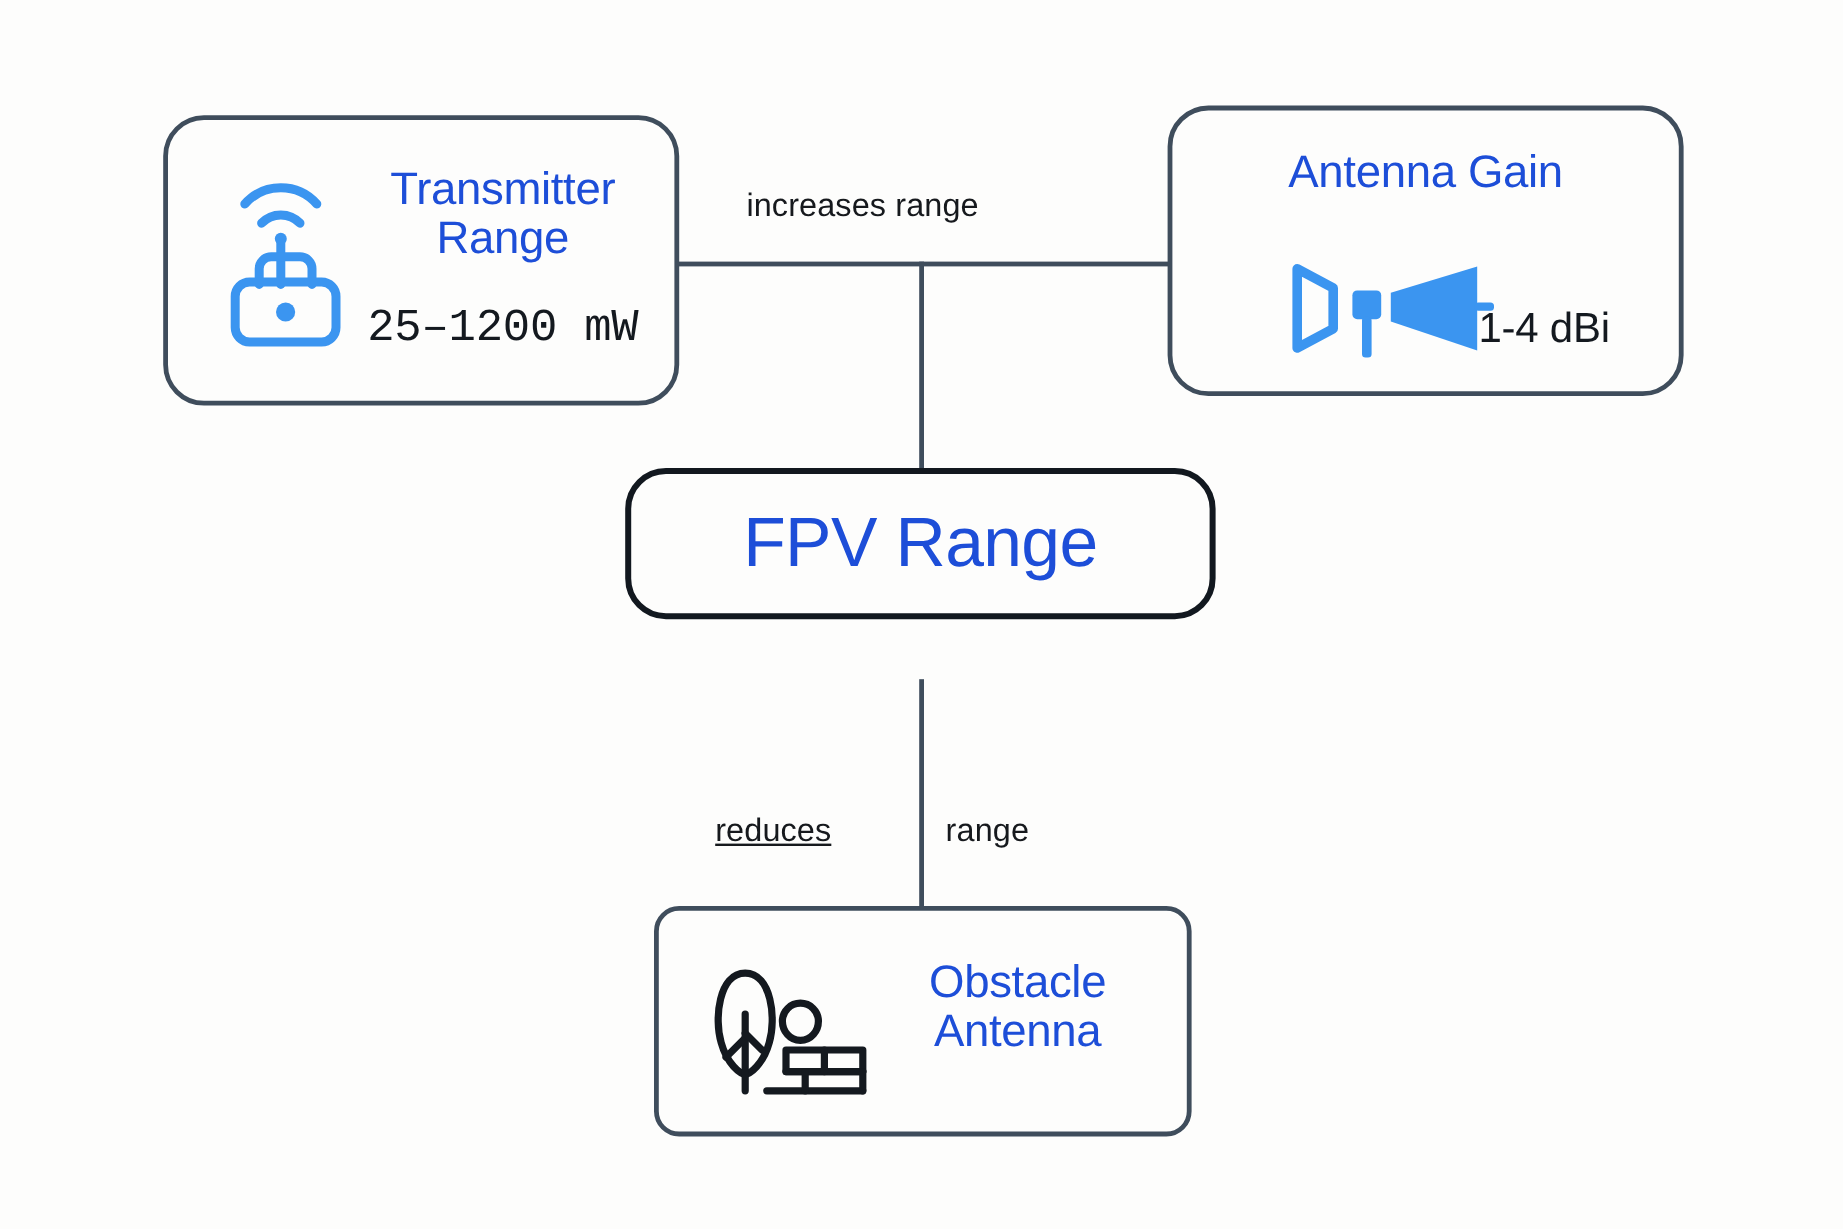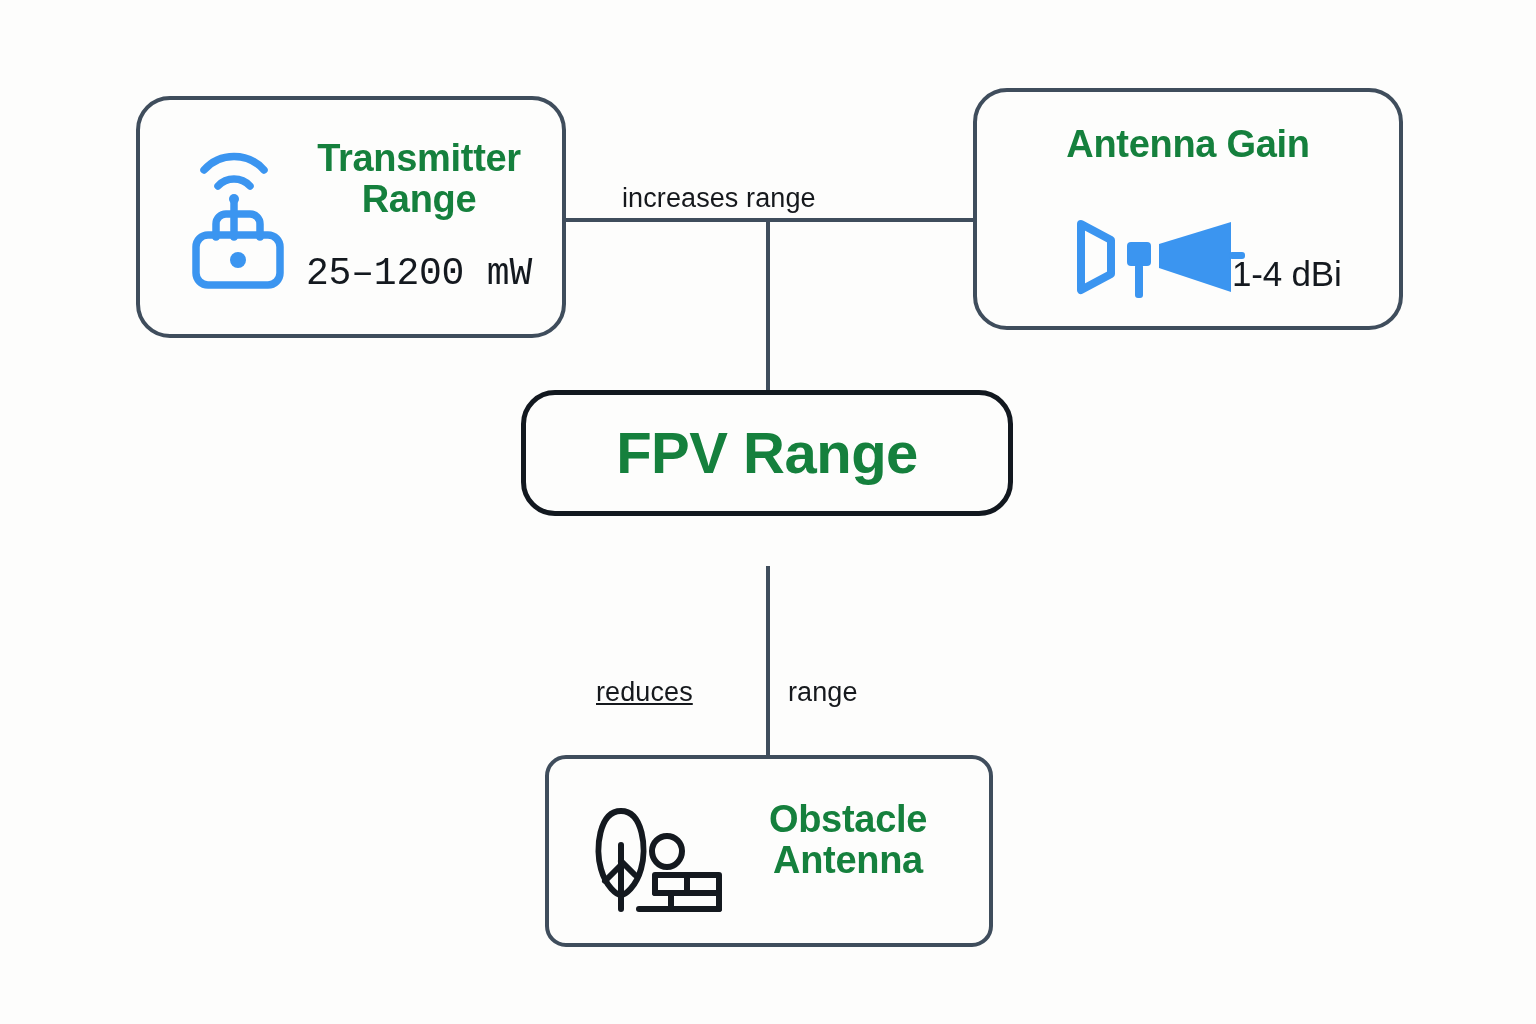--- a/index.html
+++ b/index.html
@@ -29,21 +29,21 @@
   #edge-fpv-to-obst   { left: 766px; top: 566px; height: 194px; }
 
   
   .edge-label {
     position: absolute;
     font-size: 27px;
     color: #16191d;
     letter-spacing: 0.1px;
     white-space: nowrap;
   }
-  #edge-label-increases-range { left: 622px; top: 183px; }
+  #edge-label-increases-range { left: 622px; top: 156px; }
   #edge-label-reduces         { left: 596px; top: 677px; text-decoration: underline; }
   #edge-label-range           { left: 788px; top: 677px; }
 
   
   .node {
     position: absolute;
     box-sizing: border-box;
     background: #fdfdfc;
     border: 4px solid #3f4d5c;
     border-radius: 34px;
@@ -64,22 +64,22 @@
   
   .node-inner {
     display: flex;
     align-items: center;
     width: 100%;
     height: 100%;
     position: relative;
   }
 
   .node-title {
-    font-weight: bold;
-    color: #15803d;
+    font-weight: normal;
+    color: #1d4ed8;
     line-height: 1.08;
     letter-spacing: -0.3px;
   }
   .node-value {
     color: #14191f;
     letter-spacing: -0.2px;
     white-space: nowrap;
   }
 
   

